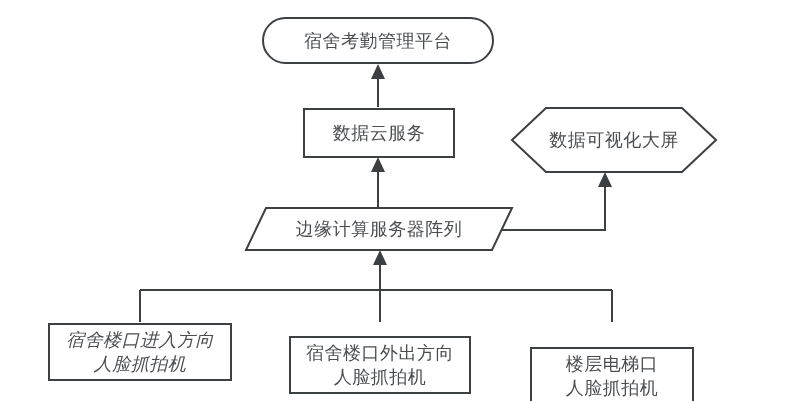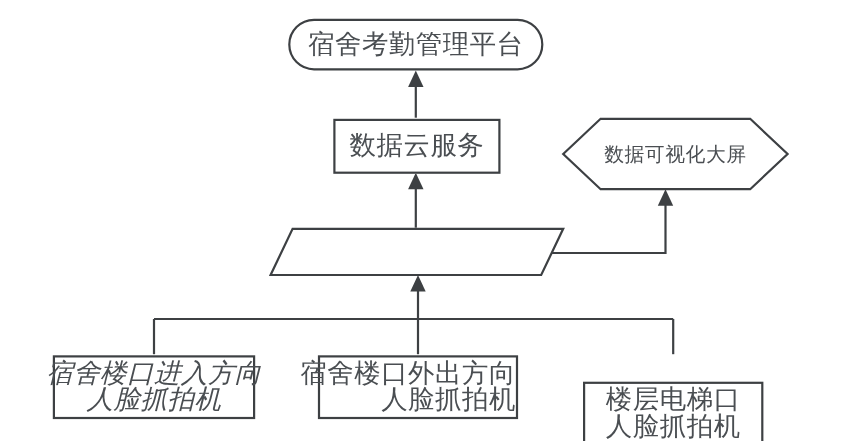--- a/index.html
+++ b/index.html
@@ -19,21 +19,21 @@
   .node {
     position: absolute;
     box-sizing: border-box;
     display: flex;
     flex-direction: column;
     align-items: center;
     justify-content: center;
     text-align: center;
     background: #ffffff;
     border: 2px solid #3d4043;
-    font-size: 24px;
+    font-size: 18px;
     line-height: 24px;
     letter-spacing: 0.5px;
   }
   .node span { display: block; white-space: nowrap; }
   .stadium { border-radius: 24px; }
   .overlay {
     position: absolute;
     display: flex;
     flex-direction: column;
     justify-content: center;
@@ -81,27 +81,30 @@
   </div>
 
   <div class="node" style="left:303px; top:108px; width:152px; height:50px;">
     <span>数据云服务</span>
   </div>
 
   <div class="overlay" style="left:512px; top:108px; width:204px; height:64px;">
     <span>数据可视化大屏</span>
   </div>
 
+  <div class="overlay" style="left:279px; top:208px; width:200px; height:42px;">
+    <span>边缘计算服务器阵列</span>
+  </div>
 
   <div class="node" style="left:48px; top:323px; width:184px; height:58px;font-style:italic;">
     <span>宿舍楼口进入方向</span>
     <span>人脸抓拍机</span>
   </div>
 
-  <div class="node" style="left:289px; top:323px; width:182px; height:58px;align-items:flex-end;">
+  <div class="node" style="left:289px; top:336px; width:182px; height:58px;">
     <span>宿舍楼口外出方向</span>
     <span>人脸抓拍机</span>
   </div>
 
   <div class="node" style="left:530px; top:323px; width:164px; height:58px;margin-top:24px;">
     <span>楼层电梯口</span>
     <span>人脸抓拍机</span>
   </div>
 
 </div>

